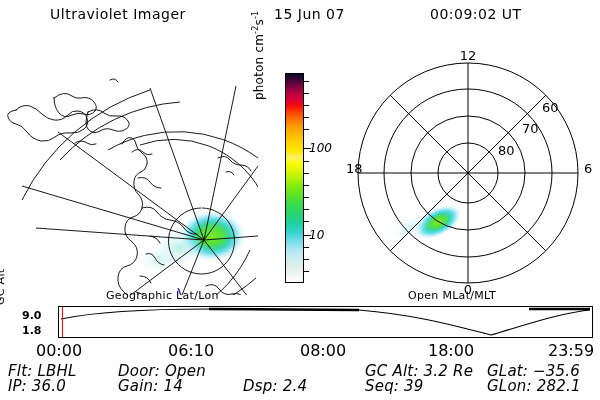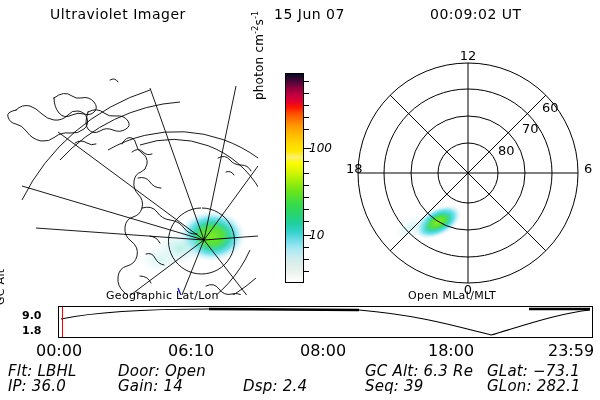--- a/index.html
+++ b/index.html
@@ -366,19 +366,19 @@
   <div class="orbit-xtick" style="left:300px">08:00</div>
   <div class="orbit-xtick" style="left:428px">18:00</div>
   <div class="orbit-xtick" style="left:548px">23:59</div>
 
   <div class="status">
     <div class="cell r0 c0">Flt: LBHL</div>
     <div class="cell r1 c0">IP: 36.0</div>
     <div class="cell r0 c1">Door: Open</div>
     <div class="cell r1 c1">Gain: 14</div>
     <div class="cell r1 c2">Dsp:   2.4</div>
-    <div class="cell r0 c3">GC Alt: 6.3 Re</div>
+    <div class="cell r0 c3">GC Alt: 3.2 Re</div>
     <div class="cell r1 c3">Seq: 39</div>
-    <div class="cell r0 c4">GLat: −73.1</div>
+    <div class="cell r0 c4">GLat: −35.6</div>
     <div class="cell r1 c4">GLon: 282.1</div>
   </div>
 
 </div>
 
 </body></html>

